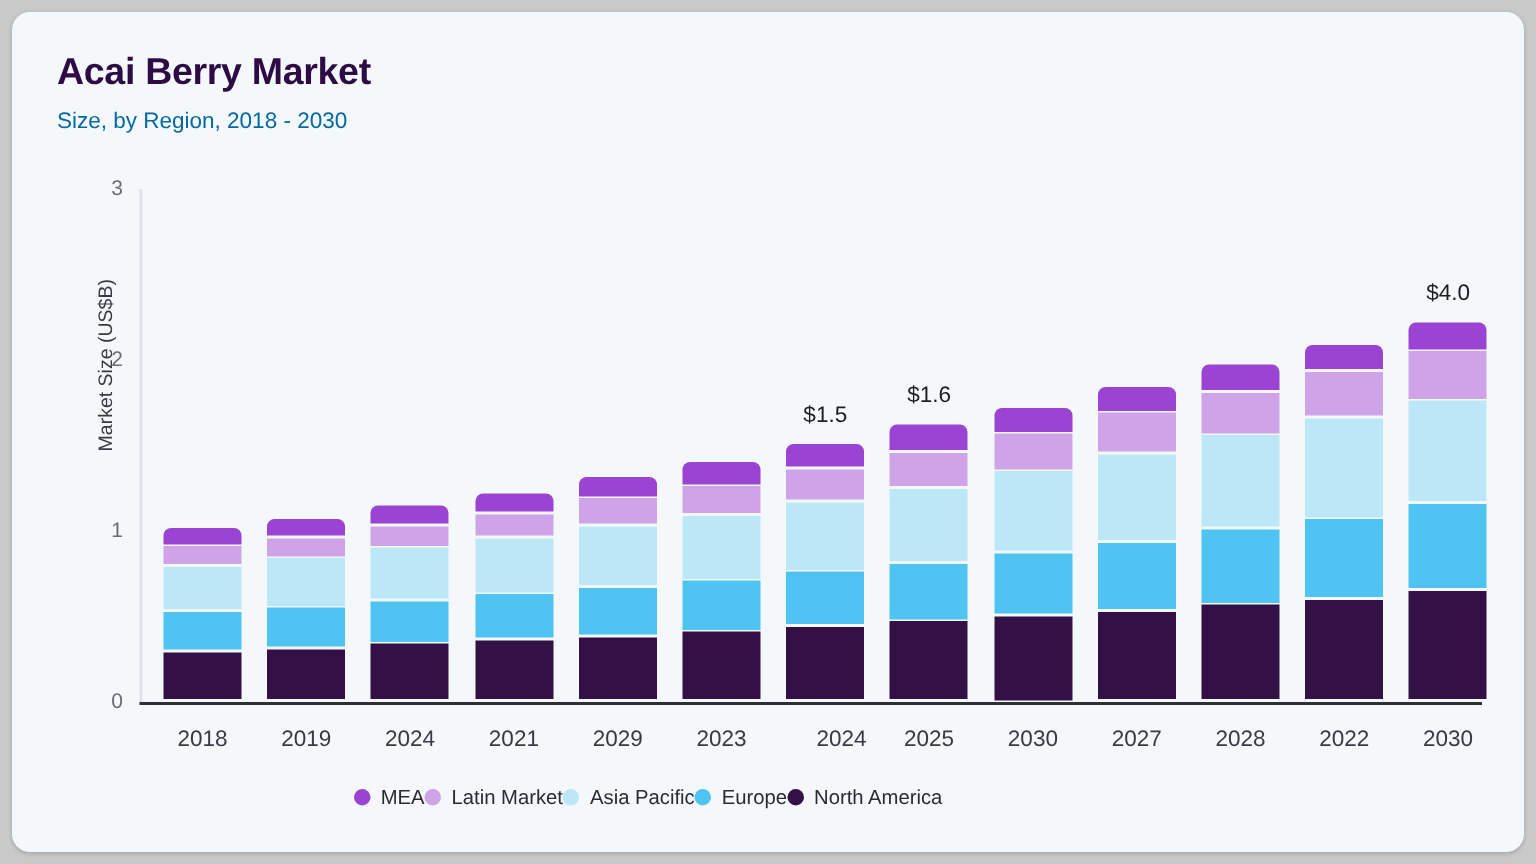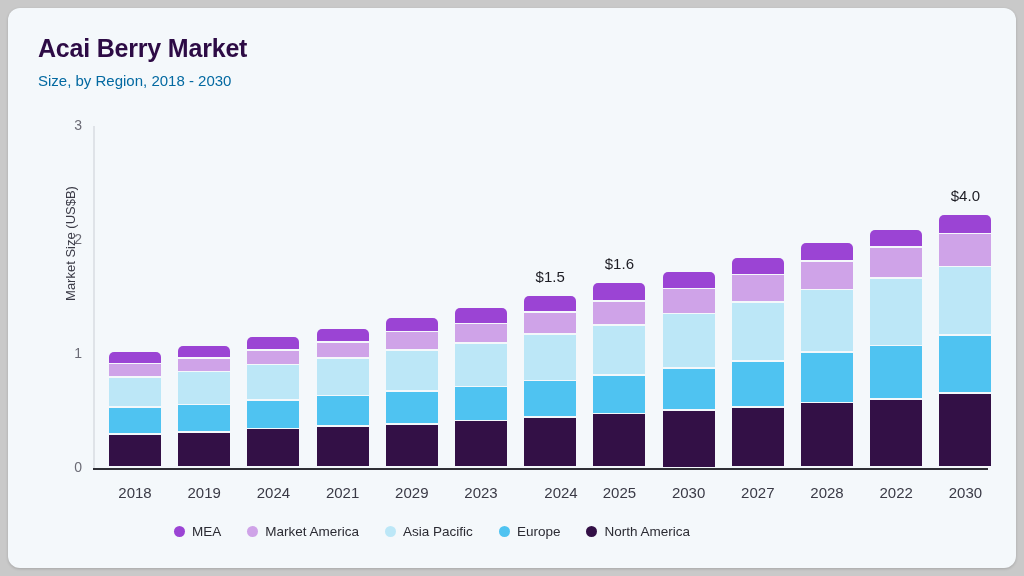--- a/index.html
+++ b/index.html
@@ -59,21 +59,21 @@
     position:absolute;width:80px;text-align:center;
     font-size:15px;color:#3a3a46;top:476px;
   }
   .bar-label{
     position:absolute;width:80px;text-align:center;
     font-size:15px;color:#1d1d24;
   }
   
   #legend{
     position:absolute;left:0;top:516px;width:848px;
-    display:flex;justify-content:center;align-items:center;gap:26px;
+    display:flex;justify-content:center;align-items:center;
   }
   .legend-item{display:flex;align-items:center;gap:7px;}
   .legend-dot{width:11px;height:11px;border-radius:50%;}
   .legend-label{font-size:13.5px;color:#2b2b33;}
 </style>
 </head>
 <body>
 
 <div id="card">
 
@@ -204,21 +204,21 @@
       </div>
   </div>
 
   <div id="legend">
       <div class="legend-item">
         <span class="legend-dot" style="background: rgb(155, 68, 212);"></span>
         <span class="legend-label">MEA</span>
       </div>
       <div class="legend-item">
         <span class="legend-dot" style="background: rgb(207, 163, 232);"></span>
-        <span class="legend-label">Market America</span>
+        <span class="legend-label">Latin Market</span>
       </div>
       <div class="legend-item">
         <span class="legend-dot" style="background: rgb(188, 231, 247);"></span>
         <span class="legend-label">Asia Pacific</span>
       </div>
       <div class="legend-item">
         <span class="legend-dot" style="background: rgb(79, 195, 241);"></span>
         <span class="legend-label">Europe</span>
       </div>
       <div class="legend-item">

